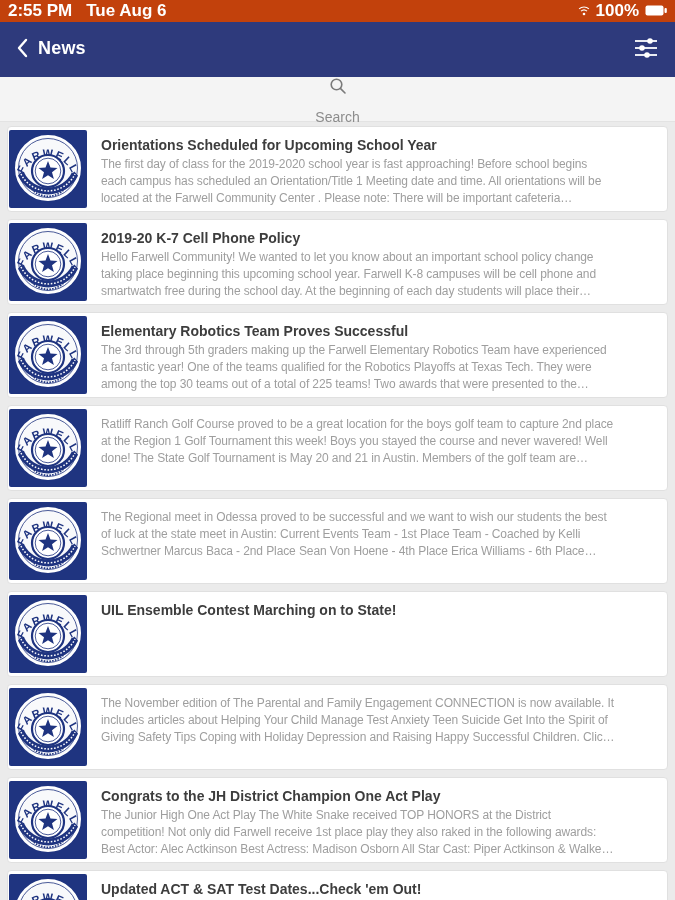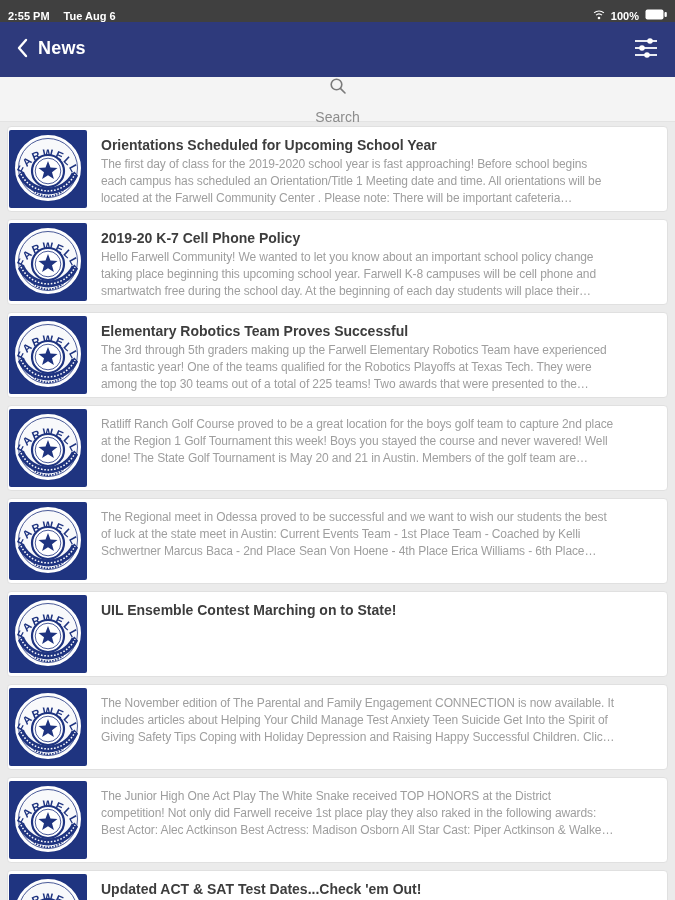--- a/index.html
+++ b/index.html
@@ -4,23 +4,23 @@
 <style>
   html,body{margin:0;padding:0;}
   body{
     width:675px;height:900px;overflow:hidden;
     font-family:"Liberation Sans",sans-serif;
     background:#ebebeb;
     -webkit-font-smoothing:antialiased;
   }
   
   .status-bar{
-    height:22px;background:#404040;color:#fff;
-    display:flex;align-items:flex-end;
-    font-size:11px;font-weight:bold;
+    height:22px;background:#c2410c;color:#fff;
+    display:flex;align-items:center;
+    font-size:17px;font-weight:bold;
     padding:0 8px;box-sizing:border-box;
   }
   .status-left{display:flex;gap:14px;align-items:center;}
   .status-right{margin-left:auto;display:flex;align-items:center;gap:6px;}
   
   .app-header{
     height:55px;background:#2e3a7c;
     display:flex;align-items:center;
     padding:0 16px;box-sizing:border-box;
   }
@@ -341,20 +341,21 @@
         <rect x="63.1" y="42.5" width="4.4" height="4.4" fill="#1f3480" transform="rotate(45 65.3 44.7)"></rect>
         <circle cx="39" cy="41" r="16" fill="#ffffff" stroke="#1f3480" stroke-width="2.2"></circle>
         <circle cx="39" cy="41" r="12.8" fill="none" stroke="#1f3480" stroke-width="0.8"></circle>
         <polygon points="39,31 41.47,37.6 48.51,37.91 43,42.3 44.88,49.09 39,45.2 33.12,49.09 35,42.3 29.49,37.91 36.53,37.6" fill="#1f3480"></polygon>
         <path d="M 12 44 A 30 30 0 0 0 66 44" fill="none" stroke="#1f3480" stroke-width="7"></path>
         <path d="M 12 44 A 30 30 0 0 0 66 44" fill="none" stroke="#ffffff" stroke-width="1.5" stroke-dasharray="1.6 1.7"></path>
         <path d="M 21 57 A 22 22 0 0 0 57 57" fill="none" stroke="#1f3480" stroke-width="1.8" stroke-dasharray="1.5 1.3"></path>
       </svg>
     </div>
     <div class="content">
+      <div class="title">Congrats to the JH District Champion One Act Play</div>
       <div class="preview">The Junior High One Act Play The White Snake received TOP HONORS at the District competition! Not only did Farwell receive 1st place play they also raked in the following awards: Best Actor: Alec Actkinson Best Actress: Madison Osborn All Star Cast: Piper Actkinson &amp; Walker Williams Honorabl...</div>
     </div>
   </div>
 
   <div class="card">
     <div class="logo">
       <svg viewBox="0 0 78 78" width="78" height="78">
         <rect width="78" height="78" rx="2" fill="#1f3480"></rect>
         <circle cx="39" cy="38" r="32" fill="#f8f9fb"></circle>
         <circle cx="39" cy="38" r="32" fill="none" stroke="#ffffff" stroke-width="2"></circle>

